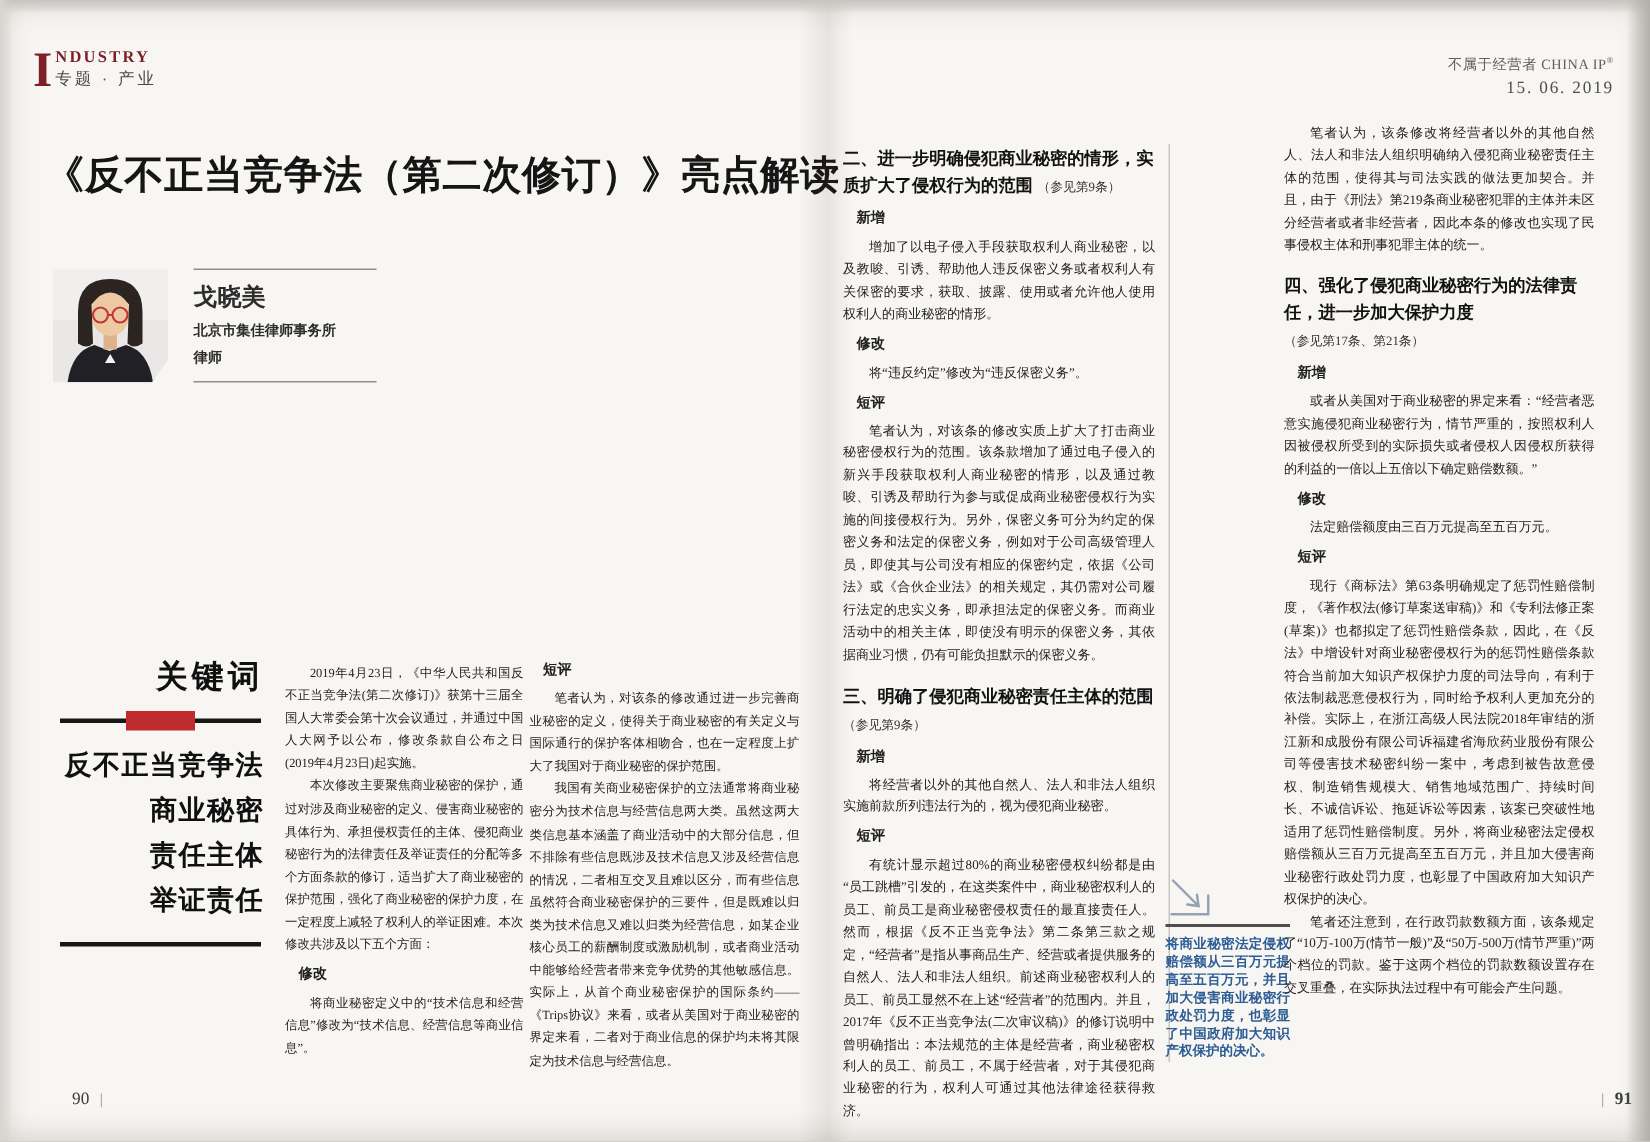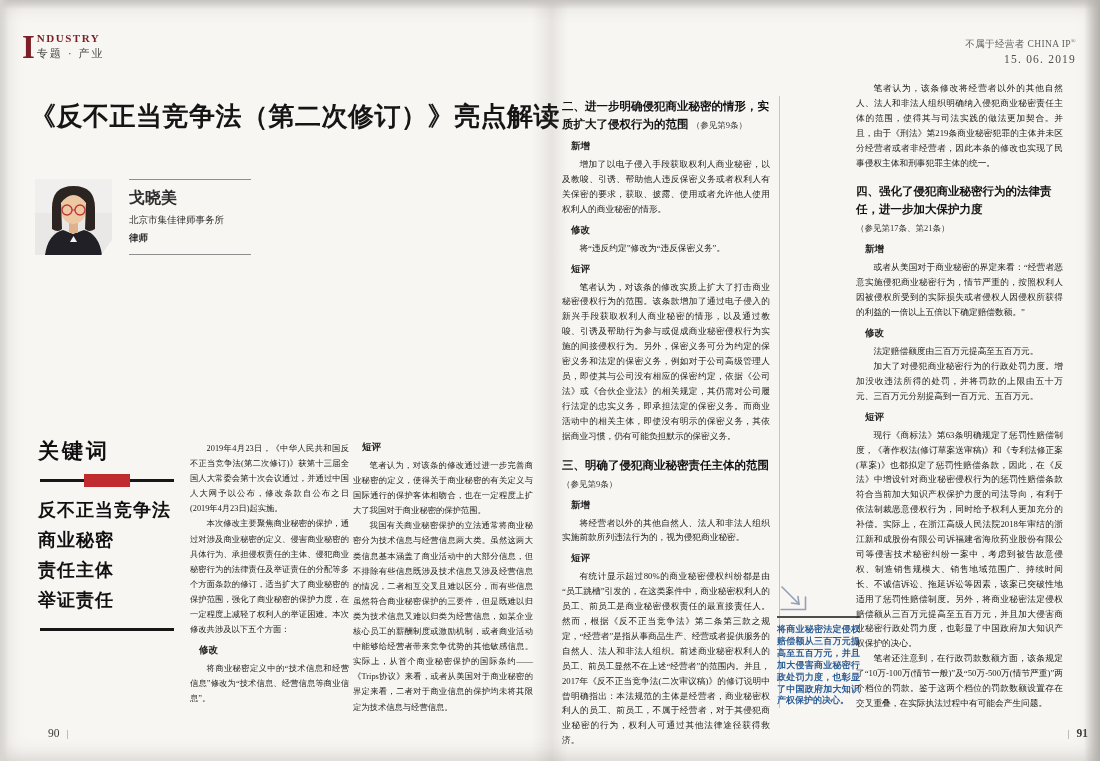--- a/index.html
+++ b/index.html
@@ -39,25 +39,25 @@
   .title{position:absolute;left:30px;top:99px;margin:0;width:540px;
     font:800 26px/34px "Liberation Sans","DejaVu Sans",sans-serif;color:#151515;letter-spacing:.5px;}
 
   
   .author-photo{position:absolute;left:35px;top:179px;width:77px;height:76px;}
   .author-photo svg{clip-path:polygon(0 0,100% 0,100% 80%,86% 100%,0 100%);}
   .author-meta{position:absolute;left:129px;top:179px;width:122px;
     border-top:1px solid #8e8e8e;border-bottom:1px solid #8e8e8e;
     padding:8px 0 9px;font-family:"Liberation Sans","DejaVu Sans",sans-serif;color:#2d2d2d;}
   .a-name{font-size:16px;font-weight:700;margin-bottom:5px;}
-  .a-org{font-size:9.5px;font-weight:400;margin-bottom:5px;}
+  .a-org{font-size:9.5px;font-weight:700;margin-bottom:5px;}
   .a-role{font-size:9.5px;font-weight:700;}
 
   
-  .keywords{position:absolute;left:38px;top:438px;width:138px;text-align:left;color:#101010;}
+  .keywords{position:absolute;left:38px;top:438px;width:138px;text-align:right;color:#101010;}
   .kw-title{font:700 21px/26px "Liberation Serif","DejaVu Serif",serif;letter-spacing:3px;}
   .kw-divider{position:relative;height:15px;margin-top:9px;}
   .kw-divider::before{content:"";position:absolute;left:2px;right:2px;top:6px;height:3px;background:#171717;}
   .kw-red{position:absolute;left:50%;transform:translateX(-50%);top:1px;width:46px;height:13px;background:var(--keyword-red);}
   .kw-list{margin-top:7px;font:700 18px/30px "Liberation Serif","DejaVu Serif",serif;letter-spacing:1px;}
   .kw-bottom{height:3px;background:#171717;margin:13px 2px 0;}
 
   
   .col{position:absolute;text-align:justify;color:#222;}
   .col p{margin:0;}
@@ -185,21 +185,20 @@
     <div class="pq-text">将商业秘密法定侵权赔偿额从三百万元提高至五百万元，并且加大侵害商业秘密行政处罚力度，也彰显了中国政府加大知识产权保护的决心。</div>
   </div>
 
   <div class="col col-r2">
     <p class="ind">笔者认为，该条修改将经营者以外的其他自然人、法人和非法人组织明确纳入侵犯商业秘密责任主体的范围，使得其与司法实践的做法更加契合。并且，由于《刑法》第219条商业秘密犯罪的主体并未区分经营者或者非经营者，因此本条的修改也实现了民事侵权主体和刑事犯罪主体的统一。</p>
     <h3 class="sec-h"><span>四、强化了侵犯商业秘密行为的法律责任，进一步加大保护力度</span> <span class="sec-ref">（参见第17条、第21条）</span></h3>
     <div class="sub-label">新增</div>
     <p class="ind">或者从美国对于商业秘密的界定来看：“经营者恶意实施侵犯商业秘密行为，情节严重的，按照权利人因被侵权所受到的实际损失或者侵权人因侵权所获得的利益的一倍以上五倍以下确定赔偿数额。”</p>
     <div class="sub-label">修改</div>
     <p class="ind">法定赔偿额度由三百万元提高至五百万元。</p>
-    <p class="ind">加大了对侵犯商业秘密行为的行政处罚力度。增加没收违法所得的处罚，并将罚款的上限由五十万元、三百万元分别提高到一百万元、五百万元。</p>
     <div class="sub-label">短评</div>
     <p class="ind">现行《商标法》第63条明确规定了惩罚性赔偿制度，《著作权法(修订草案送审稿)》和《专利法修正案(草案)》也都拟定了惩罚性赔偿条款，因此，在《反法》中增设针对商业秘密侵权行为的惩罚性赔偿条款符合当前加大知识产权保护力度的司法导向，有利于依法制裁恶意侵权行为，同时给予权利人更加充分的补偿。实际上，在浙江高级人民法院2018年审结的浙江新和成股份有限公司诉福建省海欣药业股份有限公司等侵害技术秘密纠纷一案中，考虑到被告故意侵权、制造销售规模大、销售地域范围广、持续时间长、不诚信诉讼、拖延诉讼等因素，该案已突破性地适用了惩罚性赔偿制度。另外，将商业秘密法定侵权赔偿额从三百万元提高至五百万元，并且加大侵害商业秘密行政处罚力度，也彰显了中国政府加大知识产权保护的决心。</p>
     <p class="ind">笔者还注意到，在行政罚款数额方面，该条规定了“10万-100万(情节一般)”及“50万-500万(情节严重)”两个档位的罚款。鉴于这两个档位的罚款数额设置存在交叉重叠，在实际执法过程中有可能会产生问题。</p>
   </div>
 
   <div class="pagenum pn-left"><span>90</span><span class="pn-bar">|</span></div>
   <div class="pagenum pn-right"><span class="pn-bar">|</span><span class="pn-strong">91</span></div>
 
   <div class="fold"></div>
   <div class="edge edge-top"></div>

